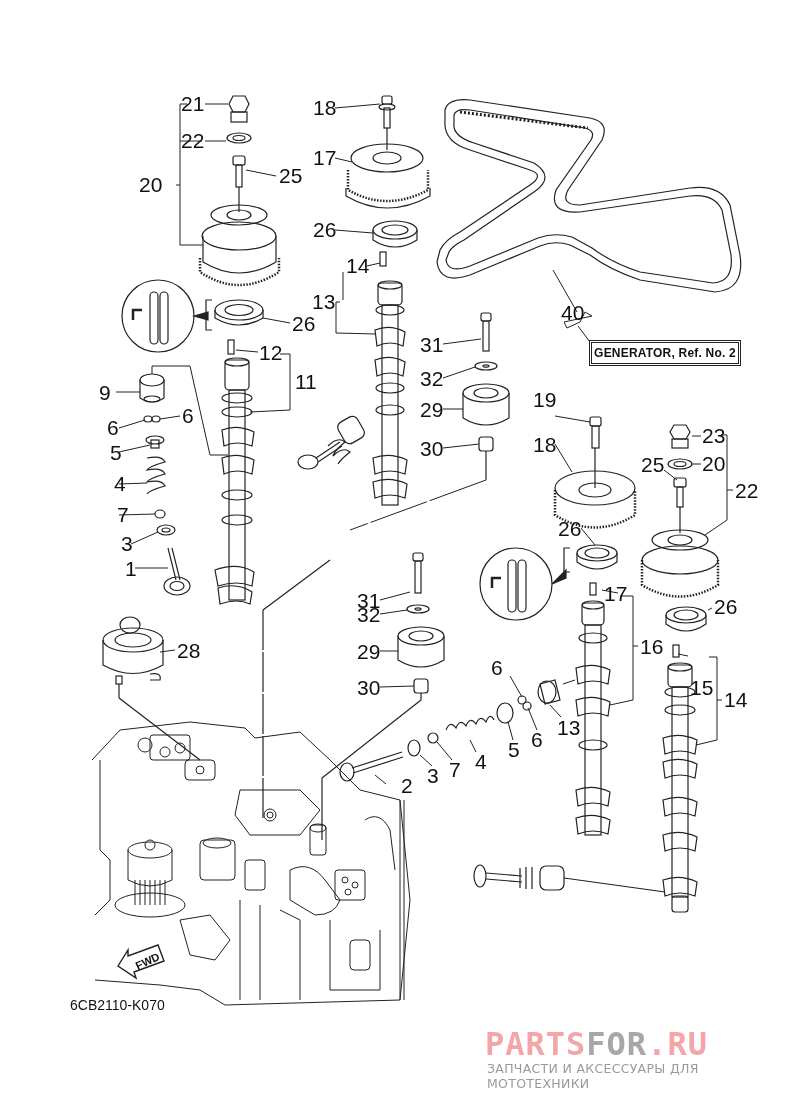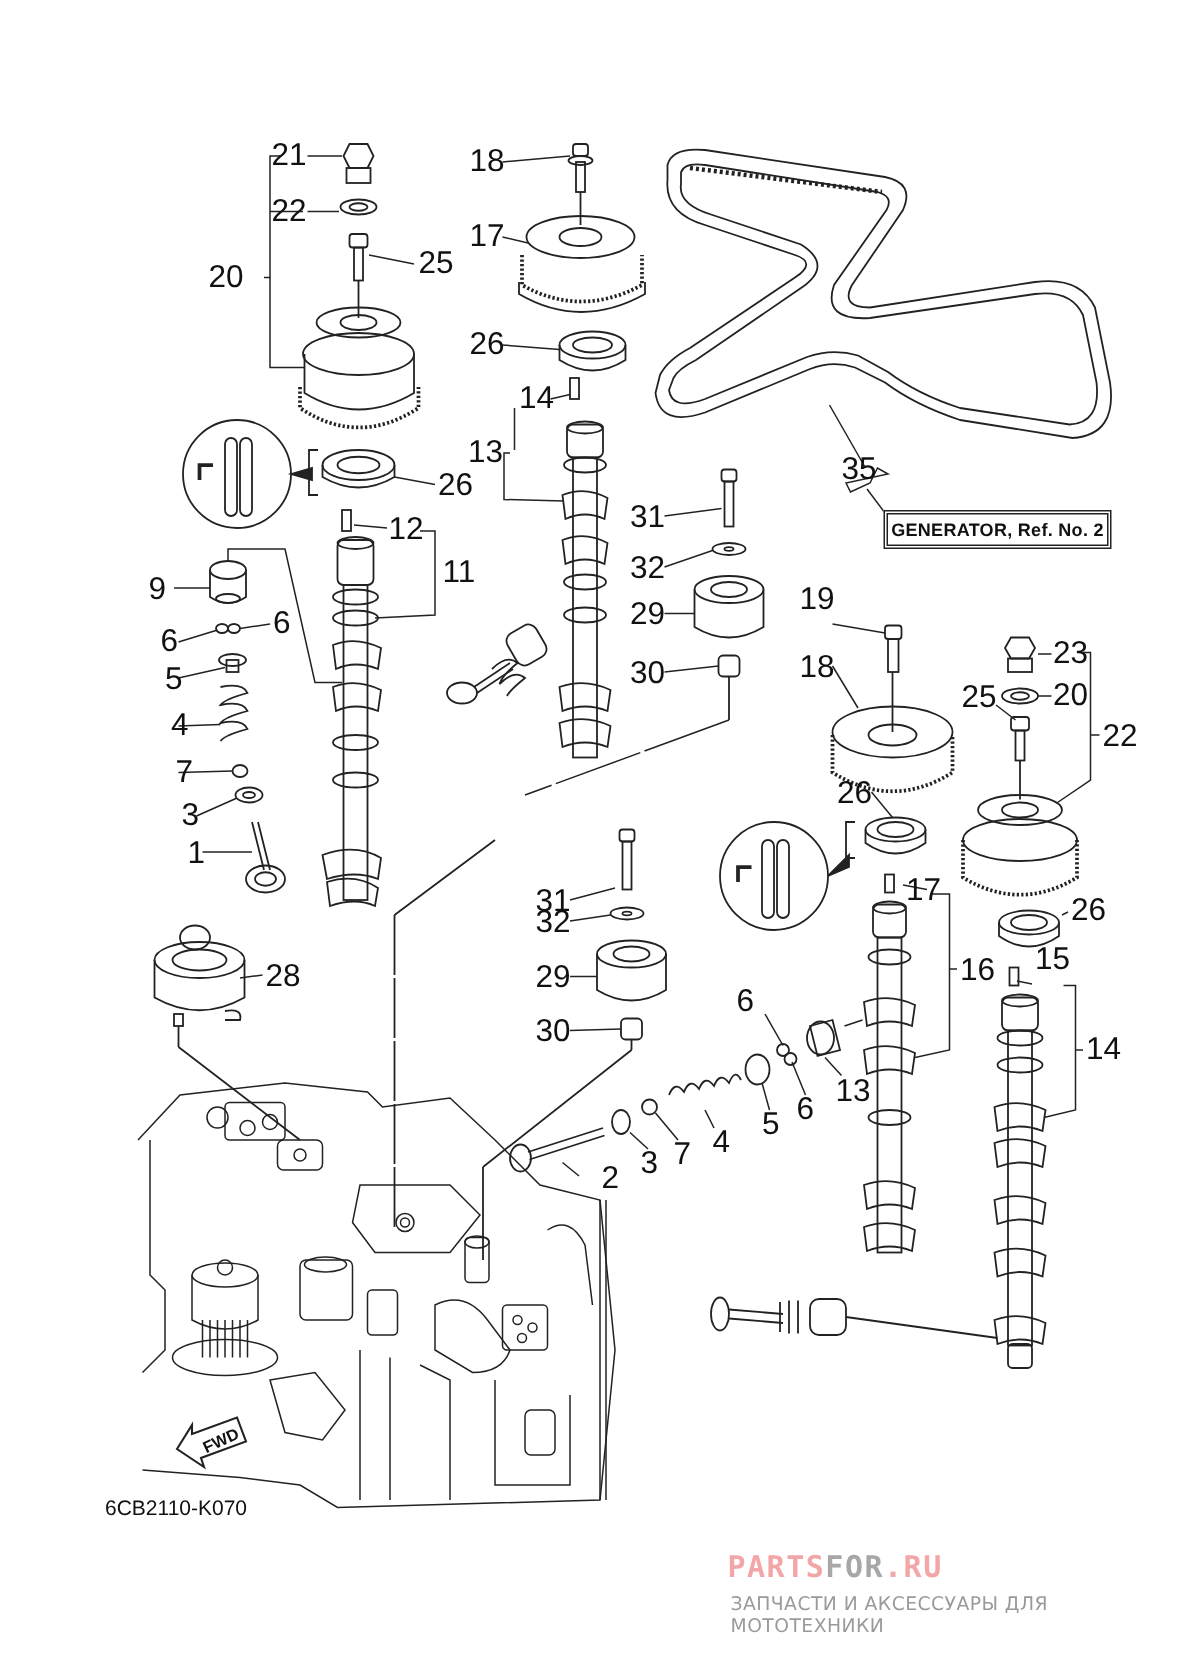--- a/index.html
+++ b/index.html
@@ -8,21 +8,21 @@
   #diagram { position: absolute; left: 0; top: 0; width: 800px; height: 1104px; }
   .lbl { position: absolute; font-size: 21px; line-height: 16px; color: #111;
          font-family: "Liberation Sans", sans-serif; white-space: nowrap; }
   .ref-box { position: absolute; left: 589px; top: 340px; width: 152px; height: 26px;
              border: 3px double #222; box-sizing: border-box; background: #fff;
              font-size: 12px; font-weight: bold; line-height: 20px; text-align: center;
              letter-spacing: 0.2px; }
   .code { position: absolute; left: 70px; top: 997px; font-size: 14px; color: #111; }
   .wm-ru { position: absolute; left: 487px; top: 1061px; font-size: 12.5px; color: #9a9a9a;
            font-family: "DejaVu Sans", sans-serif; letter-spacing: 0.3px; }
-  .wm-brand { position: absolute; left: 485px; top: 1027px; font-size: 20px; font-weight: bold;
+  .wm-brand { position: absolute; left: 485px; top: 1027px; font-size: 32px; font-weight: bold;
               font-family: "DejaVu Sans Mono", monospace; letter-spacing: 1px; line-height: 34px; }
   .wm-a { color: #f2a6a8; }
   .wm-b { color: #a7a7a7; }
 </style>
 </head>
 <body>
 
 <svg id="diagram" viewBox="0 0 800 1104" xmlns="http://www.w3.org/2000/svg" fill="none" stroke="#222" stroke-width="1.2">
 
   <g>
@@ -387,34 +387,34 @@
 <span class="lbl" style="left:114px;top:476px">4</span>
 <span class="lbl" style="left:117px;top:507px">7</span>
 <span class="lbl" style="left:121px;top:536px">3</span>
 <span class="lbl" style="left:125px;top:561px">1</span>
 
 <span class="lbl" style="left:420px;top:337px">31</span>
 <span class="lbl" style="left:420px;top:371px">32</span>
 <span class="lbl" style="left:420px;top:402px">29</span>
 <span class="lbl" style="left:420px;top:441px">30</span>
 
-<span class="lbl" style="left:561px;top:305px">35</span>
+<span class="lbl" style="left:561px;top:305px">40</span>
 <div class="ref-box">GENERATOR,  Ref. No. 2</div>
 
 <span class="lbl" style="left:533px;top:392px">19</span>
 <span class="lbl" style="left:533px;top:437px">18</span>
 <span class="lbl" style="left:558px;top:521px">26</span>
 <span class="lbl" style="left:641px;top:457px">25</span>
 <span class="lbl" style="left:702px;top:428px">23</span>
 <span class="lbl" style="left:702px;top:456px">20</span>
 <span class="lbl" style="left:735px;top:483px">22</span>
 <span class="lbl" style="left:714px;top:599px">26</span>
 <span class="lbl" style="left:604px;top:586px">17</span>
 <span class="lbl" style="left:640px;top:639px">16</span>
-<span class="lbl" style="left:690px;top:632px">15</span>
+<span class="lbl" style="left:690px;top:680px">15</span>
 <span class="lbl" style="left:724px;top:692px">14</span>
 
 <span class="lbl" style="left:177px;top:643px">28</span>
 <span class="lbl" style="left:357px;top:593px">31</span>
 <span class="lbl" style="left:357px;top:607px">32</span>
 <span class="lbl" style="left:357px;top:644px">29</span>
 <span class="lbl" style="left:357px;top:680px">30</span>
 
 <span class="lbl" style="left:401px;top:778px">2</span>
 <span class="lbl" style="left:427px;top:768px">3</span>

